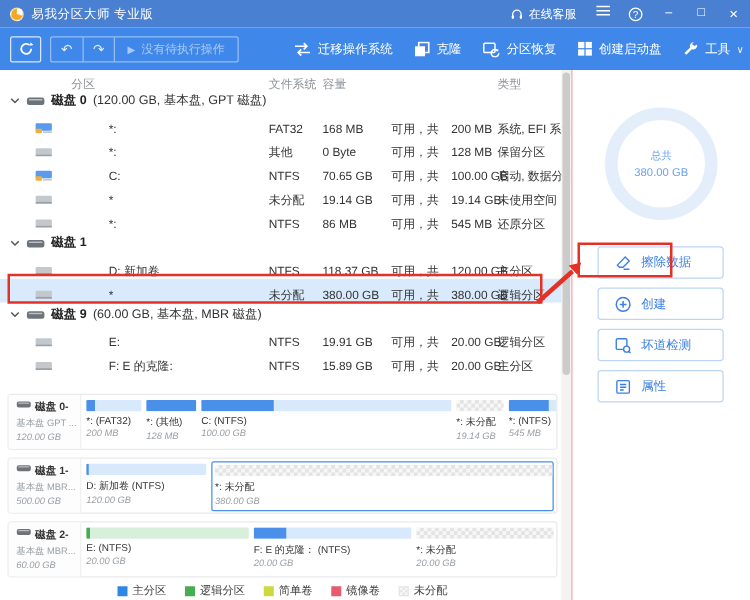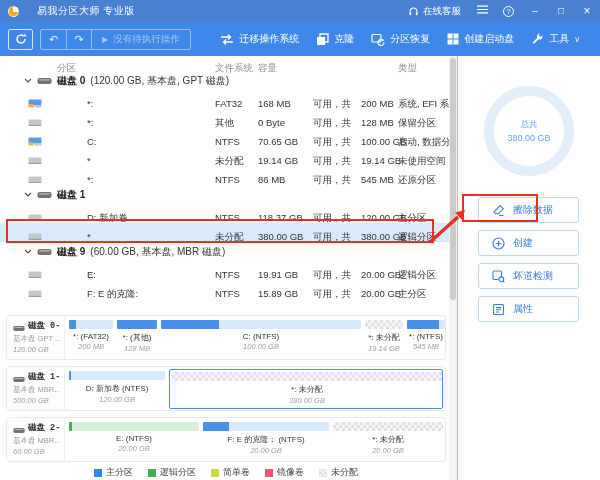--- a/index.html
+++ b/index.html
@@ -6,54 +6,54 @@
   html,body { width:600px; height:480px; overflow:hidden;
     font-family:"Liberation Sans","DejaVu Sans",sans-serif; }
   .app { position:relative; width:600px; height:480px; background:#fff; }
 
   
   .titlebar { position:absolute; left:0; top:0; width:600px; height:22px;
     background:#4a80d2; display:flex; align-items:center; color:#fff; }
   .logo { width:11px; height:11px; border-radius:50%; margin:0 6px 0 8px;
     background:conic-gradient(#fff 0 100deg, #f6a823 100deg 360deg);
     border:1px solid rgba(255,255,255,.6); }
-  .t-title { font-size:10px; letter-spacing:.5px;margin-left:12px; }
+  .t-title { font-size:10px; letter-spacing:.5px; }
   .t-right { margin-left:auto; display:flex; align-items:center; gap:0; }
   .t-svc { display:flex; align-items:center; gap:4px; font-size:9.5px; padding:0 8px; cursor:pointer; }
   .t-ico { width:26px; text-align:center; font-size:10px; line-height:22px; cursor:pointer; }
   .t-help { display:inline-block; width:11px; height:11px; border:1px solid #fff; border-radius:50%;
     font-size:8px; line-height:9px; text-align:center; margin:0 8px; cursor:pointer; }
   .t-close { font-size:12px; }
 
   
   .toolbar { position:absolute; left:0; top:22px; width:600px; height:34px;
     background:#3f88ea; display:flex; align-items:center; color:#fff; }
   .tb-btn { height:21px; border:1px solid rgba(255,255,255,.8); border-radius:2px;
     display:flex; align-items:center; justify-content:center; cursor:pointer; }
   .tb-refresh { width:25px; margin-left:8px; }
   .tb-group { display:flex; height:21px; margin-left:7px;
     border:1px solid rgba(255,255,255,.45); border-radius:2px; }
   .tb-cell { display:flex; align-items:center; justify-content:center; width:25px; cursor:pointer; }
   .tb-cell + .tb-cell { border-left:1px solid rgba(255,255,255,.45); }
   .tb-pending { width:auto; padding:0 10px; gap:5px; color:rgba(255,255,255,.55); font-size:9.5px; }
-  .tb-actions { margin-left:auto; display:flex; align-items:flex-end; gap:17px; padding-right:20px; }
+  .tb-actions { margin-left:auto; display:flex; align-items:flex-end; gap:17px; padding-right:5px; }
   .tb-act { display:flex; align-items:center; gap:5px; font-size:10px; cursor:pointer; white-space:nowrap; }
   .glyph { font-size:10px; }
 
   
   .main { position:absolute; left:0; top:56px; width:600px; height:424px; background:#fff; }
 
   
   .thead { position:relative; height:15px; font-size:9.5px; color:#8c9196; }
   .trow, .grow, .thead { width:449px; }
   .c { position:absolute; top:4px; white-space:nowrap; line-height:inherit;margin-left:40px; }
   .thead { line-height:15px; }
   .h-part{left:17px} .h-fs{left:175px} .h-cap{left:218px} .h-type{left:358px}
   .grow { position:relative; height:19px; line-height:19px; font-size:10px; color:#333;
-    display:flex; align-items:center; gap:5px; padding-left:24px; cursor:pointer; }
+    display:flex; align-items:center; gap:5px; padding-left:8px; cursor:pointer; }
   .grow b { color:#222; font-size:10px; }
   .prow { position:relative; height:19px; line-height:19px; font-size:9.5px; color:#333; cursor:pointer; }
   .p-ico { position:absolute; left:28px; top:5px; }
   .g-chev, .g-disk { display:flex; align-items:center; }
   .c.name{left:47px} .c.fs{left:175px} .c.free{left:218px} .c.sep{left:273px}
   .c.total{left:321px} .c.type{left:358px}
   .prow.hl { background:#d8eafc; }
 
   
   .scroll { position:absolute; left:449px; top:0; width:8px; height:424px; background:#f3f3f3; }
@@ -70,24 +70,24 @@
   .sb-btn { width:101px; height:26px; border:1px solid #bdd6f6; border-radius:3px; background:#fff;
     color:#3b7fe3; font-size:10px; display:flex; align-items:center; gap:8px; padding-left:13px; cursor:pointer; }
 
   
   .cards { position:absolute; left:6px; top:259px; width:440px; }
   .card { position:absolute; left:0; width:440px; height:45px; border:1px solid #e9eaec;
     border-radius:3px; background:#fff; }
   .card-0{top:0} .card-1{top:51px} .card-2{top:102px}
   .cl { position:absolute; left:0; top:0; bottom:0; width:58px; border-right:1px solid #f0f0f1;
     padding:4px 0 0 6px; background:#fdfdfd; }
-  .cl .n { font-size:8.5px; font-weight:bold; color:#333; display:flex; align-items:flex-end; gap:3px; white-space:nowrap;font-family:Liberation Mono, monospace; }
+  .cl .n { font-size:8.5px; font-weight:bold; color:#333; display:flex; align-items:flex-start; gap:3px; white-space:nowrap; }
   .cl .k { font-size:7.5px; color:#9aa0a6; margin-top:2px; white-space:nowrap; }
   .cl .s { font-size:7.5px; color:#9aa0a6; font-style:italic; margin-top:1px; }
-  .seg { position:absolute; top:4px; bottom:3px; cursor:pointer;text-align:center; }
+  .seg { position:absolute; top:4px; bottom:3px; cursor:pointer; }
   .seg .bar { height:9px; border-radius:1px; overflow:hidden; position:relative; }
   .seg .fill { position:absolute; left:0; top:0; bottom:0; background:#4a90e8; }
   .fill.green { background:#47ad52; }
   .t-blue { background:#d9e9fc; } .t-green { background:#d8efdc; }
   .checker, .t-checker { background-color:#f7f7f7;
     background-image:linear-gradient(45deg,#e2e2e2 25%,transparent 25%,transparent 75%,#e2e2e2 75%),
       linear-gradient(45deg,#e2e2e2 25%,transparent 25%,transparent 75%,#e2e2e2 75%);
     background-size:6px 6px; background-position:0 0,3px 3px; }
   .seg .slab { font-size:8px; color:#333; margin-top:3px; white-space:nowrap; }
   .seg .ssiz { font-size:7.5px; color:#9aa0a6; font-style:italic; margin-top:1px; white-space:nowrap; }

